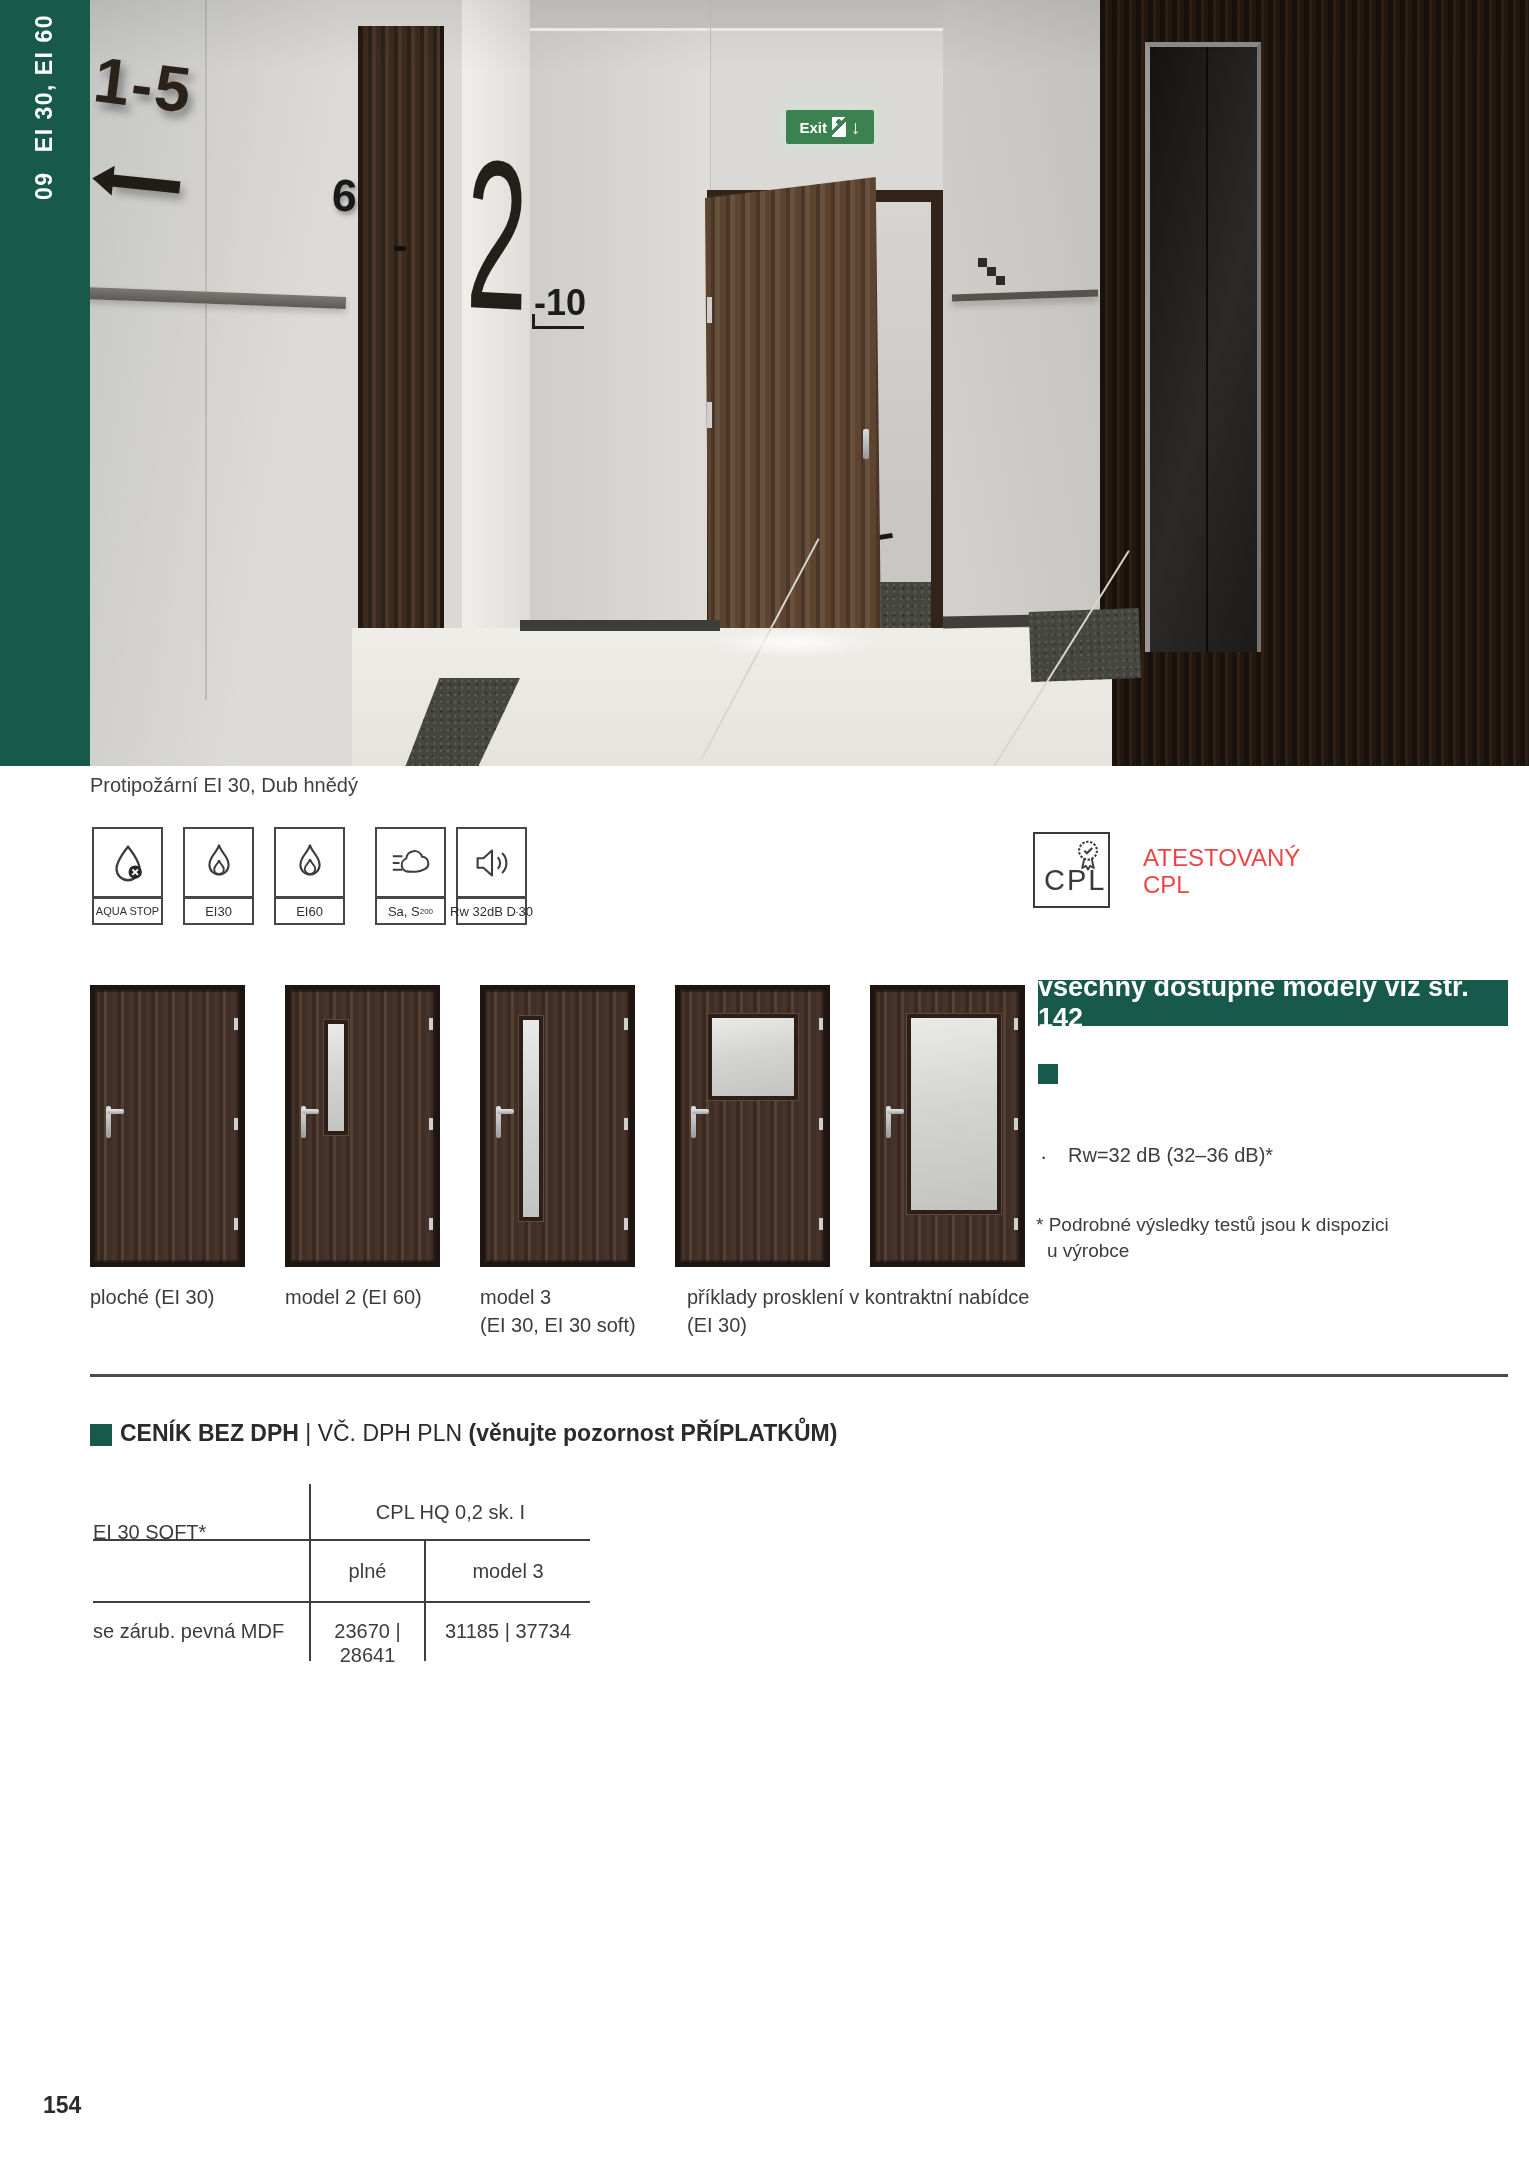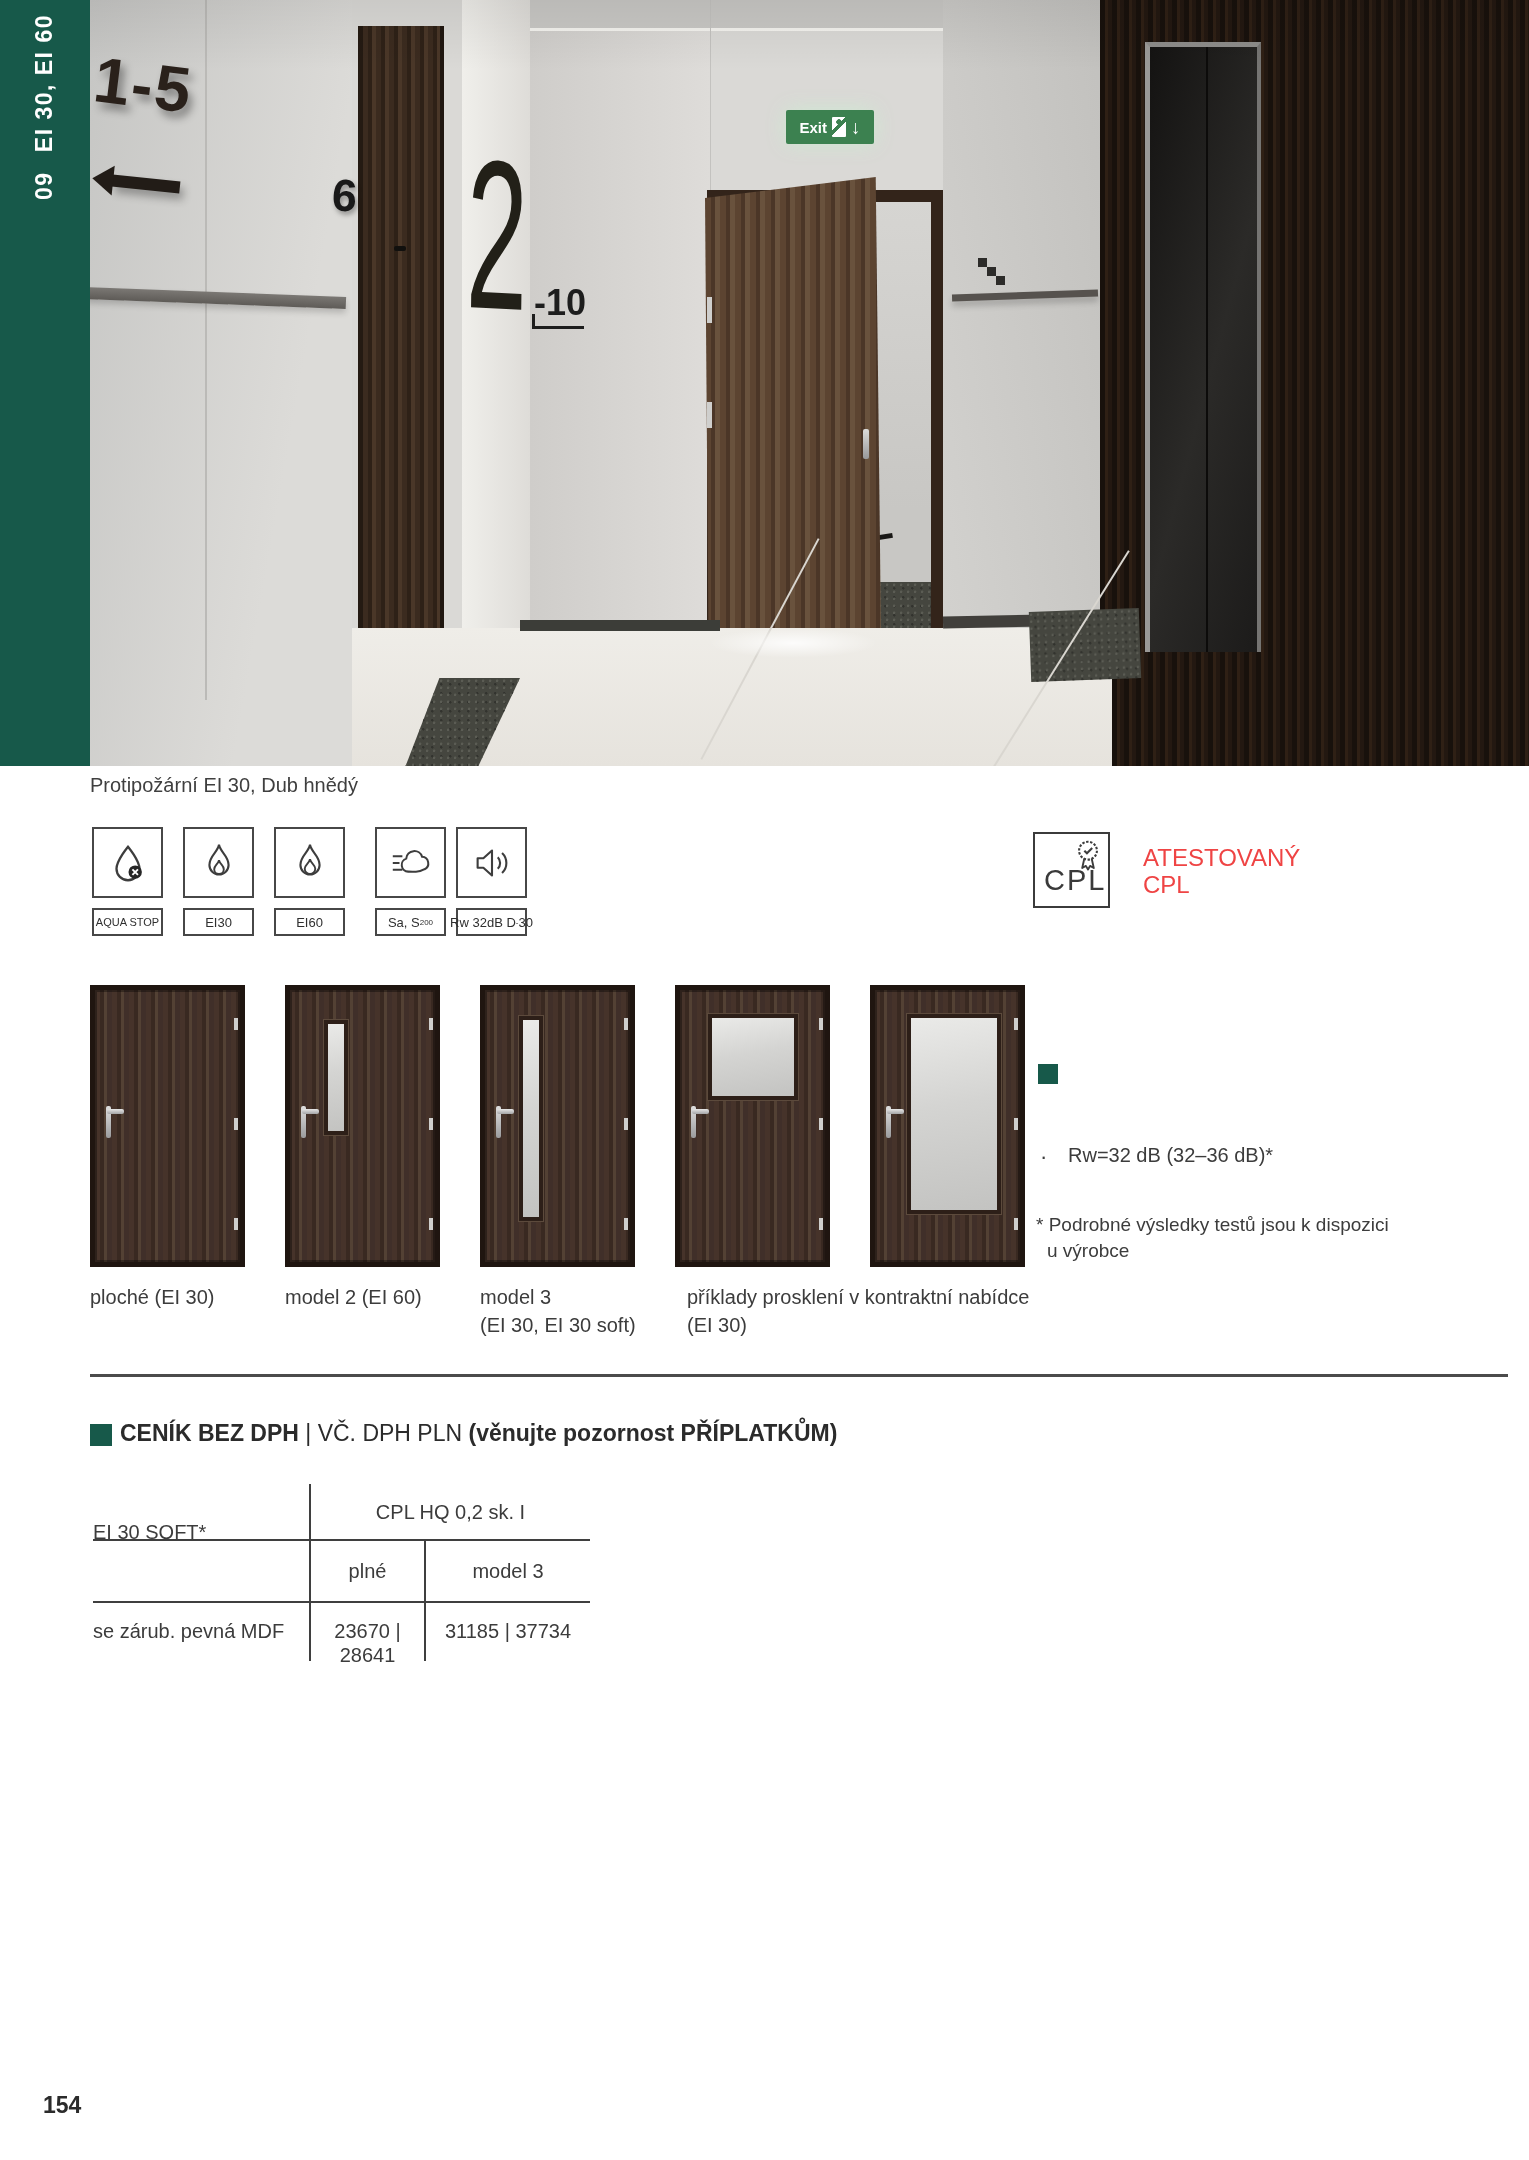--- a/index.html
+++ b/index.html
@@ -90,21 +90,21 @@
       background:radial-gradient(ellipse at center,rgba(255,255,255,.85),transparent 70%);}
   .ph-vign{position:absolute;left:0;top:0;width:100%;height:100%;
       background:linear-gradient(180deg,rgba(0,0,0,.07),transparent 70px);pointer-events:none;}
 
   
   .caption{position:absolute;left:90px;top:774px;font-size:20px;color:#3f3f3f;}
 
   
   .spec{position:absolute;top:827px;width:71px;}
   .spec-box{width:71px;height:71px;border:2px solid #474747;display:flex;align-items:center;justify-content:center;background:#fff;}
-  .spec-label{position:absolute;top:81px;left:0;width:71px;height:28px;border:2px solid #474747;
+  .spec-label{position:absolute;top:70px;left:0;width:71px;height:28px;border:2px solid #474747;
       display:flex;align-items:center;justify-content:center;font-size:13px;color:#2f2f2f;white-space:nowrap;background:#fff;}
   .spec-label.small{font-size:11px;}
   .spec-label sub{font-size:8px;}
   .spec svg{display:block;}
 
   
   .cpl-box{position:absolute;left:1033px;top:832px;width:77px;height:76px;border:2px solid #3b3b3b;background:#fff;}
   .cpl-text{position:absolute;left:9px;bottom:9px;font-size:29px;letter-spacing:2px;color:#3a3a3a;}
   .cpl-rosette{position:absolute;top:3px;right:4px;}
   .cert-text{position:absolute;left:1143px;top:844px;font-size:24px;line-height:27px;color:#ef4444;}
@@ -295,20 +295,21 @@
         <path d="M11.5 13 l2.5 2.5 5 -5" stroke="#3d3d3d" stroke-width="2" fill="none"></path>
         <path d="M11.5 20.5 l-2 9 3.5 -2 2 3.5 2 -3.5 3.5 2 -2 -9" fill="none" stroke="#3d3d3d" stroke-width="1.8" stroke-linejoin="round"></path>
       </svg>
     </span>
   </div>
   <div class="cert-text" data-name="cert-text">
     <div data-name="cert-line1">ATESTOVANÝ</div>
     <div data-name="cert-line2">CPL</div>
   </div>
 
+  <div class="banner" data-name="models-banner">všechny dostupné modely viz str. 142</div>
 
   <div class="door d1" data-name="product-door-ploche">
     <div class="leaf">
       <span class="handle" data-name="door-handle"></span>
       <span class="hg hg1" data-name="door-hinge"></span>
         <span class="hg hg2" data-name="door-hinge"></span>
         <span class="hg hg3" data-name="door-hinge"></span>
     </div>
   </div>
   <div class="door d2" data-name="product-door-model2">

